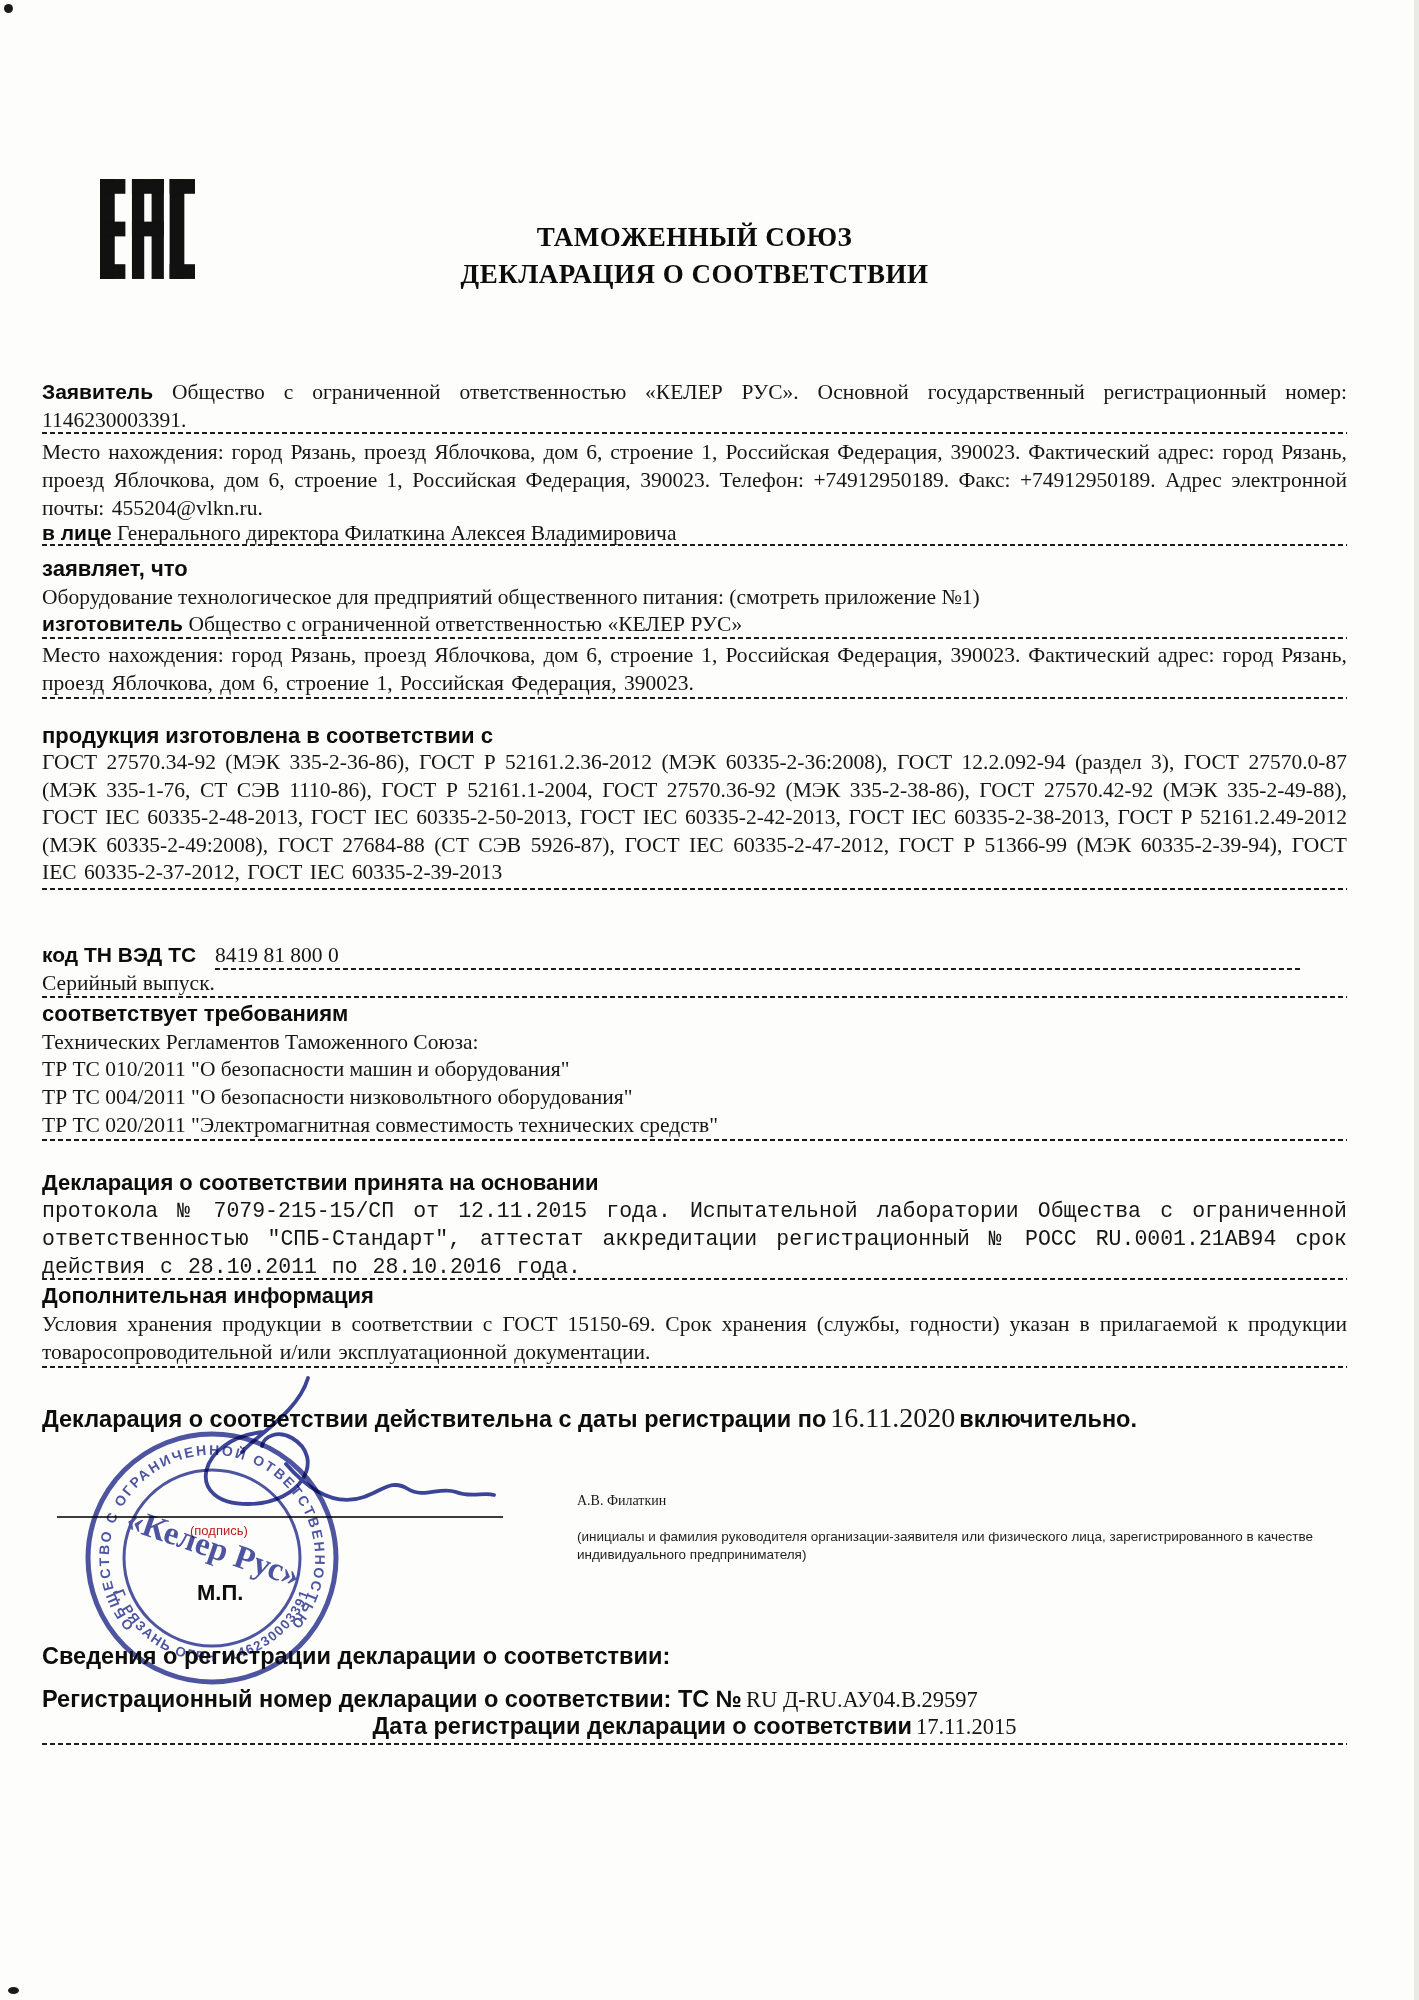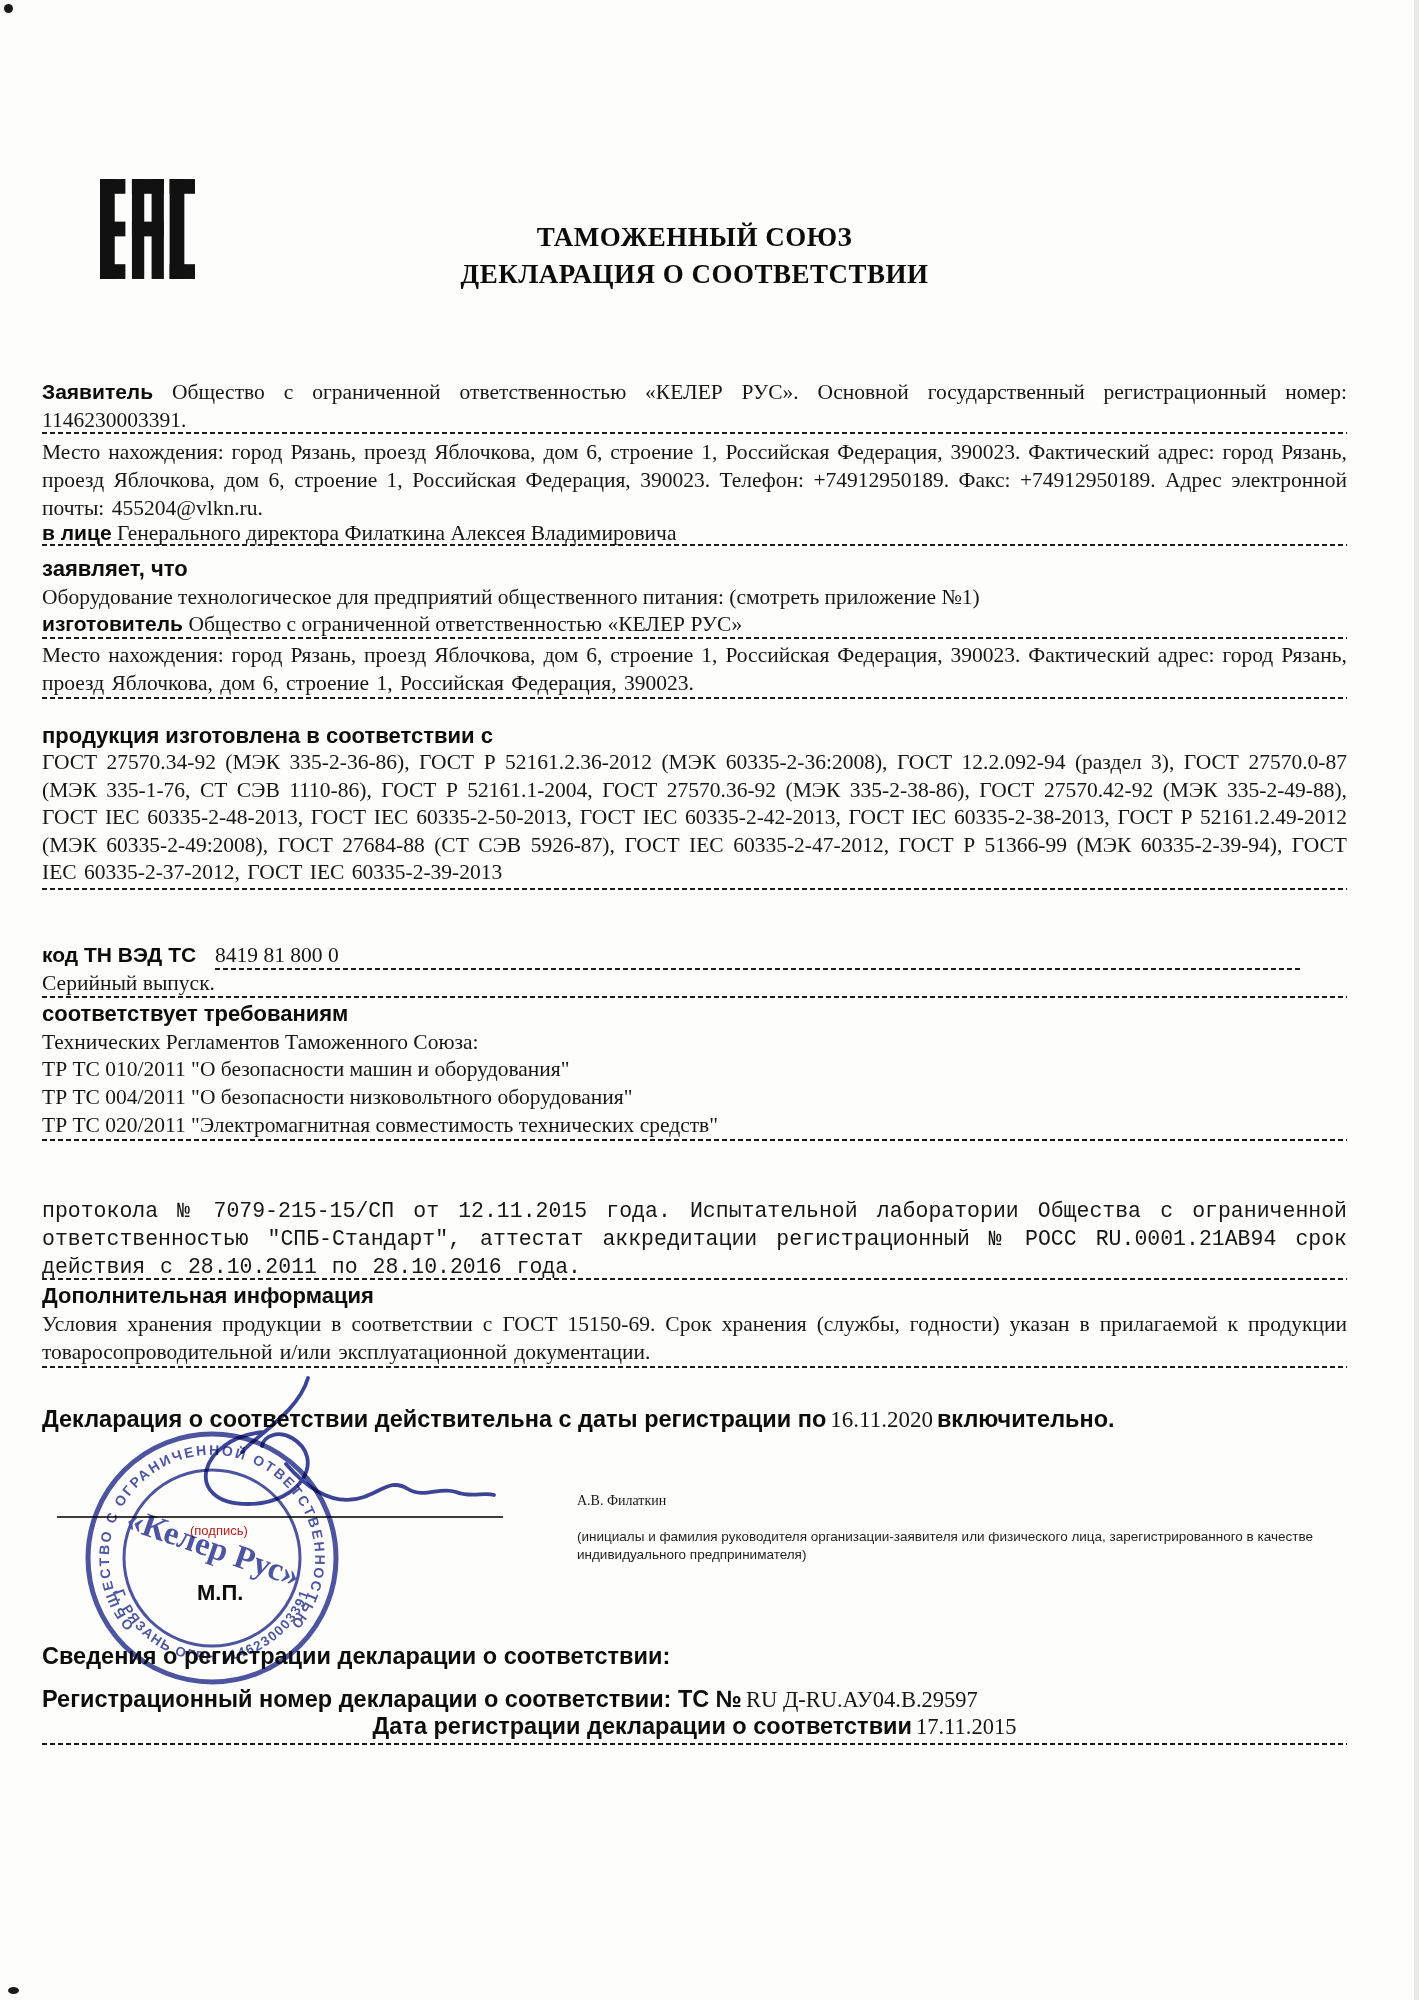--- a/index.html
+++ b/index.html
@@ -96,30 +96,31 @@
   <div class="abs serif w" style="left:42px;top:969px;">Серийный выпуск.</div>
   <div class="rule" style="top:996px;"></div>
 
   <div class="abs sans-b head" style="left:42px;top:1000px;">соответствует требованиям</div>
   <div class="abs serif w" style="left:42px;top:1028px;">Технических Регламентов Таможенного Союза:</div>
   <div class="abs serif w" style="left:42px;top:1055px;">ТР ТС 010/2011 "О безопасности машин и оборудования"</div>
   <div class="abs serif w" style="left:42px;top:1083px;">ТР ТС 004/2011 "О безопасности низковольтного оборудования"</div>
   <div class="abs serif w" style="left:42px;top:1111px;">ТР ТС 020/2011 "Электромагнитная совместимость технических средств"</div>
   <div class="rule" style="top:1139px;"></div>
 
+  <div class="abs sans-b head" style="left:42px;top:1169px;">Декларация о соответствии принята на основании</div>
   <div class="abs serif just w" style="left:42px;top:1197px;font-family:Liberation Mono, monospace;">протокола № 7079-215-15/СП от 12.11.2015 года. Испытательной лаборатории Общества с ограниченной ответственностью "СПБ-Стандарт", аттестат аккредитации регистрационный № РОСС RU.0001.21АВ94 срок действия с 28.10.2011 по 28.10.2016 года.</div>
   <div class="rule" style="top:1278px;"></div>
 
   <div class="abs sans-b head" style="left:42px;top:1282px;">Дополнительная информация</div>
   <div class="abs serif just w" style="left:42px;top:1310px;">Условия хранения продукции в соответствии с ГОСТ 15150-69. Срок хранения (службы, годности) указан в прилагаемой к продукции товаросопроводительной и/или эксплуатационной документации.</div>
   <div class="rule" style="top:1366px;"></div>
 
   <div class="abs w" style="left:42px;top:1404px;">
     <span class="sans-b big">Декларация о соответствии действительна с даты регистрации по</span>
-    <span class="serif" style="font-size:23px;">16.11.2020</span>
+    <span class="serif" style="font-size:28px;">16.11.2020</span>
     <span class="sans-b big">включительно.</span>
   </div>
 
   <div class="sig-line"></div>
   <div class="abs podpis" style="left:190px;top:1523px;">(подпись)</div>
   <div class="abs sans-b" style="left:197px;top:1580px;font-size:22px;">М.П.</div>
 
   <div class="abs serif" style="left:577px;top:1487px;font-size:14px;">А.В. Филаткин</div>
   <div class="abs small-note" style="left:577px;top:1528px;width:800px;">(инициалы и фамилия руководителя организации-заявителя или физического лица, зарегистрированного в качестве индивидуального предпринимателя)</div>
 

